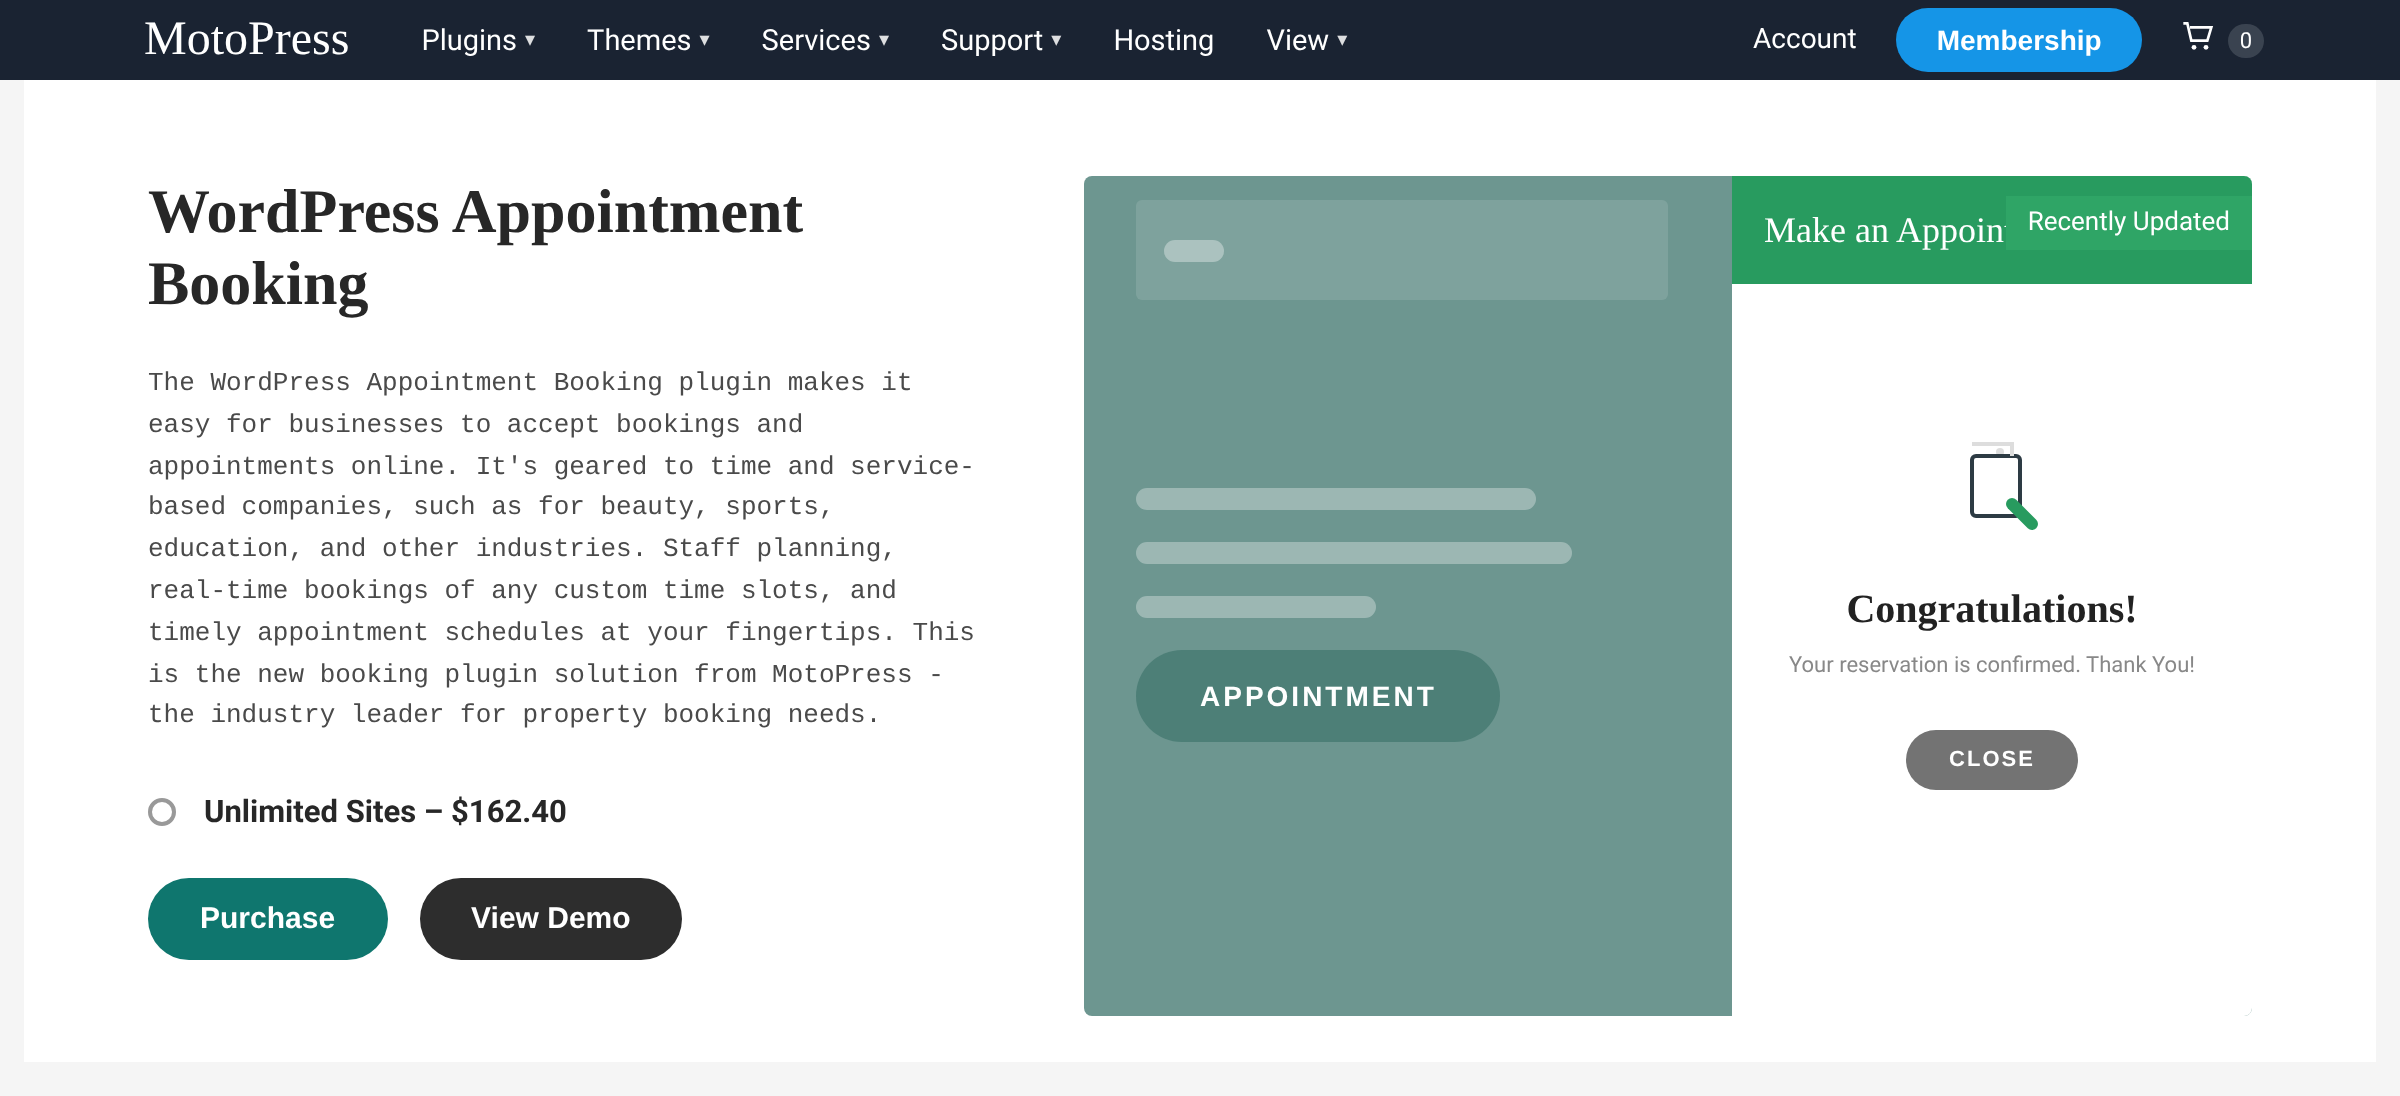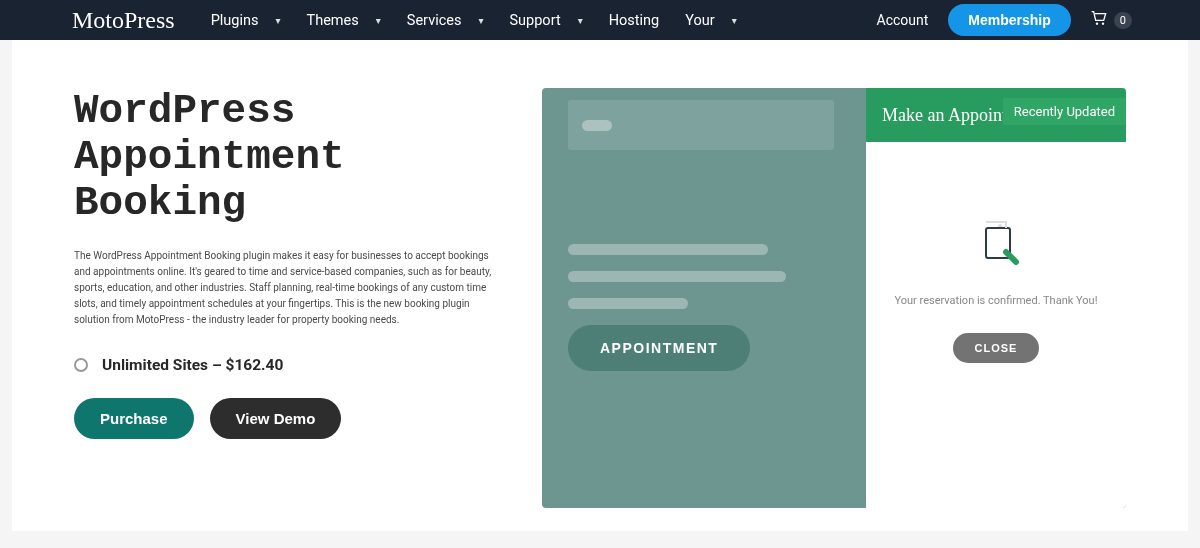--- a/index.html
+++ b/index.html
@@ -1,31 +1,31 @@
 <!DOCTYPE html>
 <html><head>
 <meta charset="utf-8">
 <style>
   * { box-sizing: border-box; margin: 0; padding: 0; }
   body { font-family: -apple-system, BlinkMacSystemFont, "Segoe UI", Roboto, sans-serif; background: #f5f5f5; width: 1200px; height: 548px; overflow: hidden; }
   .topbar { background: #1a2332; height: 40px; display: flex; align-items: center; padding: 0 68px 0 72px; position: relative; }
   .page-wrap { background: #fff; margin: 0 12px; min-height: 491px; padding: 48px 62px 0 62px; display: flex; gap: 48px; }
   .logo { font-family: 'Brush Script MT', cursive; color: #fff; font-size: 24px; margin-right: 36px; font-weight: 500; }
   .nav { display: flex; gap: 26px; }
-  .nav-item { color: #fff; font-size: 14.5px; display: flex; align-items: center; gap: 17px; cursor: pointer; justify-content: space-between; }
+  .nav-item { color: #fff; font-size: 14.5px; display: flex; align-items: center; gap: 4px; cursor: pointer; justify-content: space-between; }
   .chev { font-size: 10px; opacity: .85; }
   .right-nav { margin-left: auto; display: flex; align-items: center; gap: 20px; }
   .account { color: #fff; font-size: 14px; cursor: pointer; }
   .membership-btn { background: #1595e7; color: #fff; border: none; border-radius: 20px; padding: 8px 20px; font-size: 14px; font-weight: 600; cursor: pointer; }
   .cart { display: flex; align-items: center; gap: 7px; cursor: pointer; }
   .cart-icon { color: #fff; font-size: 15px; }
   .cart-count { background: #3a4350; color: #fff; font-size: 11px; border-radius: 10px; padding: 2px 6px; }
   .left-col { flex: 0 0 420px; }
-  .title { font-size: 41px; font-weight: 700; color: #272727; font-family: Liberation Mono, monospace; margin-bottom: 22px; }
-  .desc { color: #4a4a4a; font-size: 10px; line-height: 1.6; margin-bottom: 28px; }
+  .title { font-size: 31px; font-weight: 700; color: #272727; font-family: Liberation Serif, serif; margin-bottom: 22px; }
+  .desc { color: #4a4a4a; font-size: 13px; line-height: 1.6; margin-bottom: 28px; font-family: Liberation Mono, monospace; }
   .options { margin-bottom: 24px; }
   .option { display: flex; align-items: center; gap: 14px; margin-bottom: 14px; cursor: pointer; }
   .radio { width: 14px; height: 14px; border-radius: 50%; border: 2px solid #999; position: relative; flex-shrink: 0; }
   .radio.selected { border-color: #1595e7; }
   .radio.selected::after { content: ''; position: absolute; inset: 2px; background: #1595e7; border-radius: 50%; }
   .opt-label { font-weight: 700; color: #272727; font-size: 15.5px; }
   .btns { display: flex; gap: 16px; margin-bottom: 34px; }
   .btn-primary { background: #0f766e; color: #fff; border: none; border-radius: 22px; padding: 12px 26px; font-size: 15px; font-weight: 600; cursor: pointer; }
   .btn-secondary { background: #2d2d2d; color: #fff; border: none; border-radius: 22px; padding: 12px 26px; font-size: 15px; font-weight: 600; cursor: pointer; }
   .right-col { flex: 1; position: relative; }
@@ -65,21 +65,21 @@
         <span class="chev">▾</span>
       </div>
     <div class="nav-item">
         <span>Support</span>
         <span class="chev">▾</span>
       </div>
     <div class="nav-item">
         <span>Hosting</span>
       </div>
     <div class="nav-item">
-        <span>Your</span>
+        <span>View</span>
         <span class="chev">▾</span>
       </div>
   </div>
   <div class="right-nav">
     <div class="account">Account</div>
     <button class="membership-btn">Membership</button>
     <div class="cart">
       <span class="cart-icon">
         <svg width="16" height="14" viewBox="0 0 24 21" fill="#fff">
             <path d="M1 1h3l3 13h12l3-10H6" stroke="#fff" stroke-width="2" fill="none"></path>
@@ -126,19 +126,20 @@
         </div>
         <div class="modal-body">
           <div class="congrats-icon">
             <svg width="56" height="56" viewBox="0 0 56 56">
                 <circle cx="32" cy="10" r="2" fill="#ddd"></circle>
                 <rect x="18" y="12" width="24" height="30" rx="2" fill="none" stroke="#2d3b44" stroke-width="2"></rect>
                 <path d="M38 36 L48 46" stroke="#289b5f" stroke-width="6" stroke-linecap="round"></path>
                 <path d="M38 12 L38 6 L18 6" stroke="#ddd" stroke-width="2" fill="none"></path>
               </svg>
           </div>
+          <div class="congrats-title">Congratulations!</div>
           <div class="congrats-sub">Your reservation is confirmed. Thank You!</div>
           <button class="close-btn">CLOSE</button>
         </div>
       </div>
     </div>
   </div>
 </div>
 
 </body></html>

